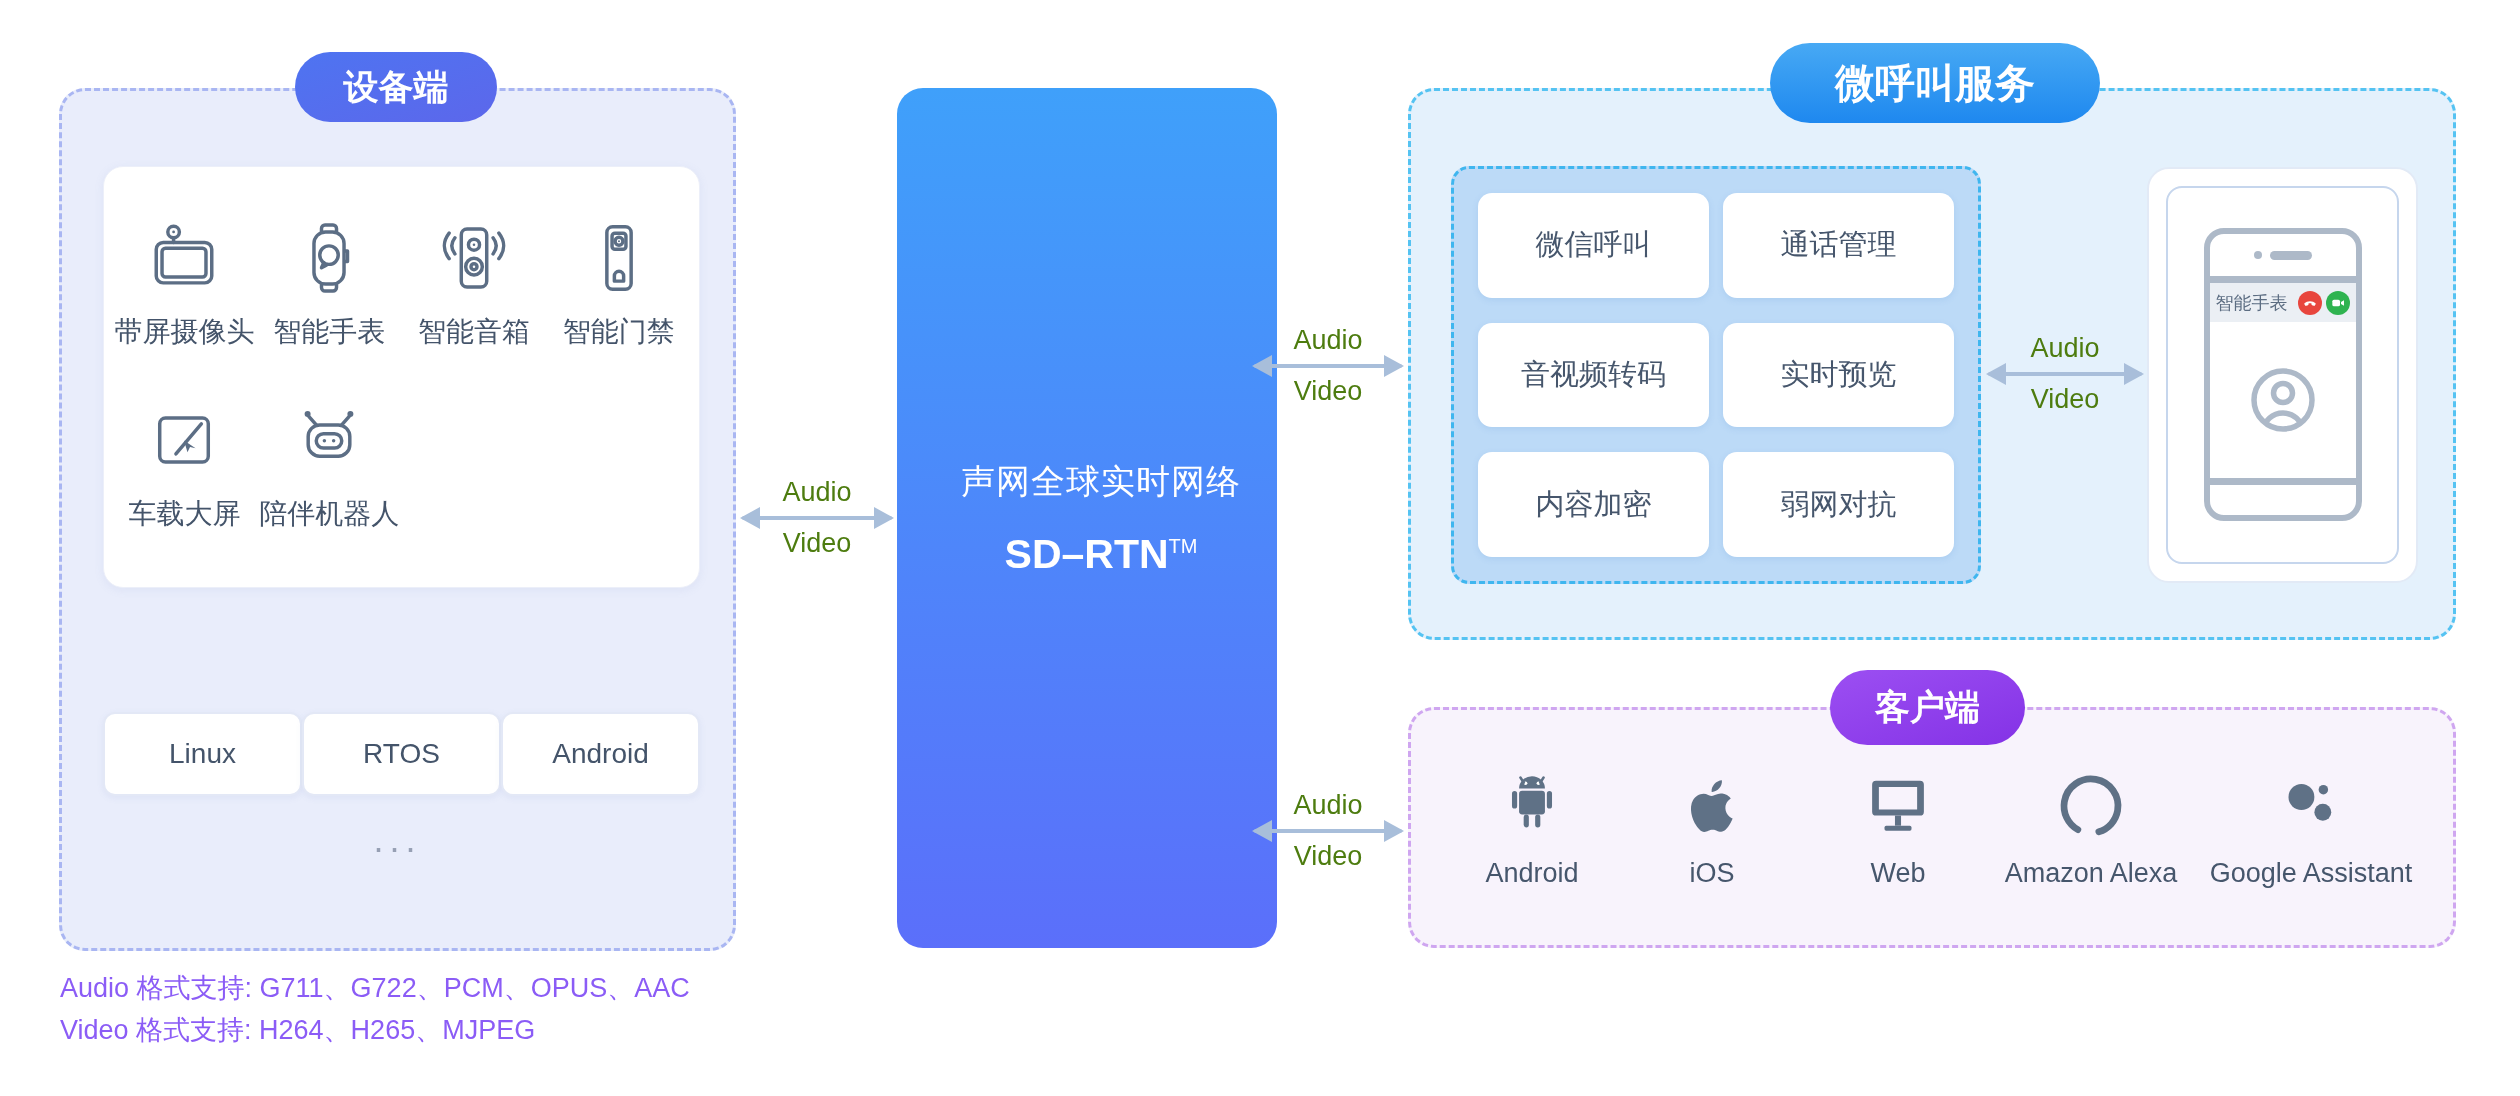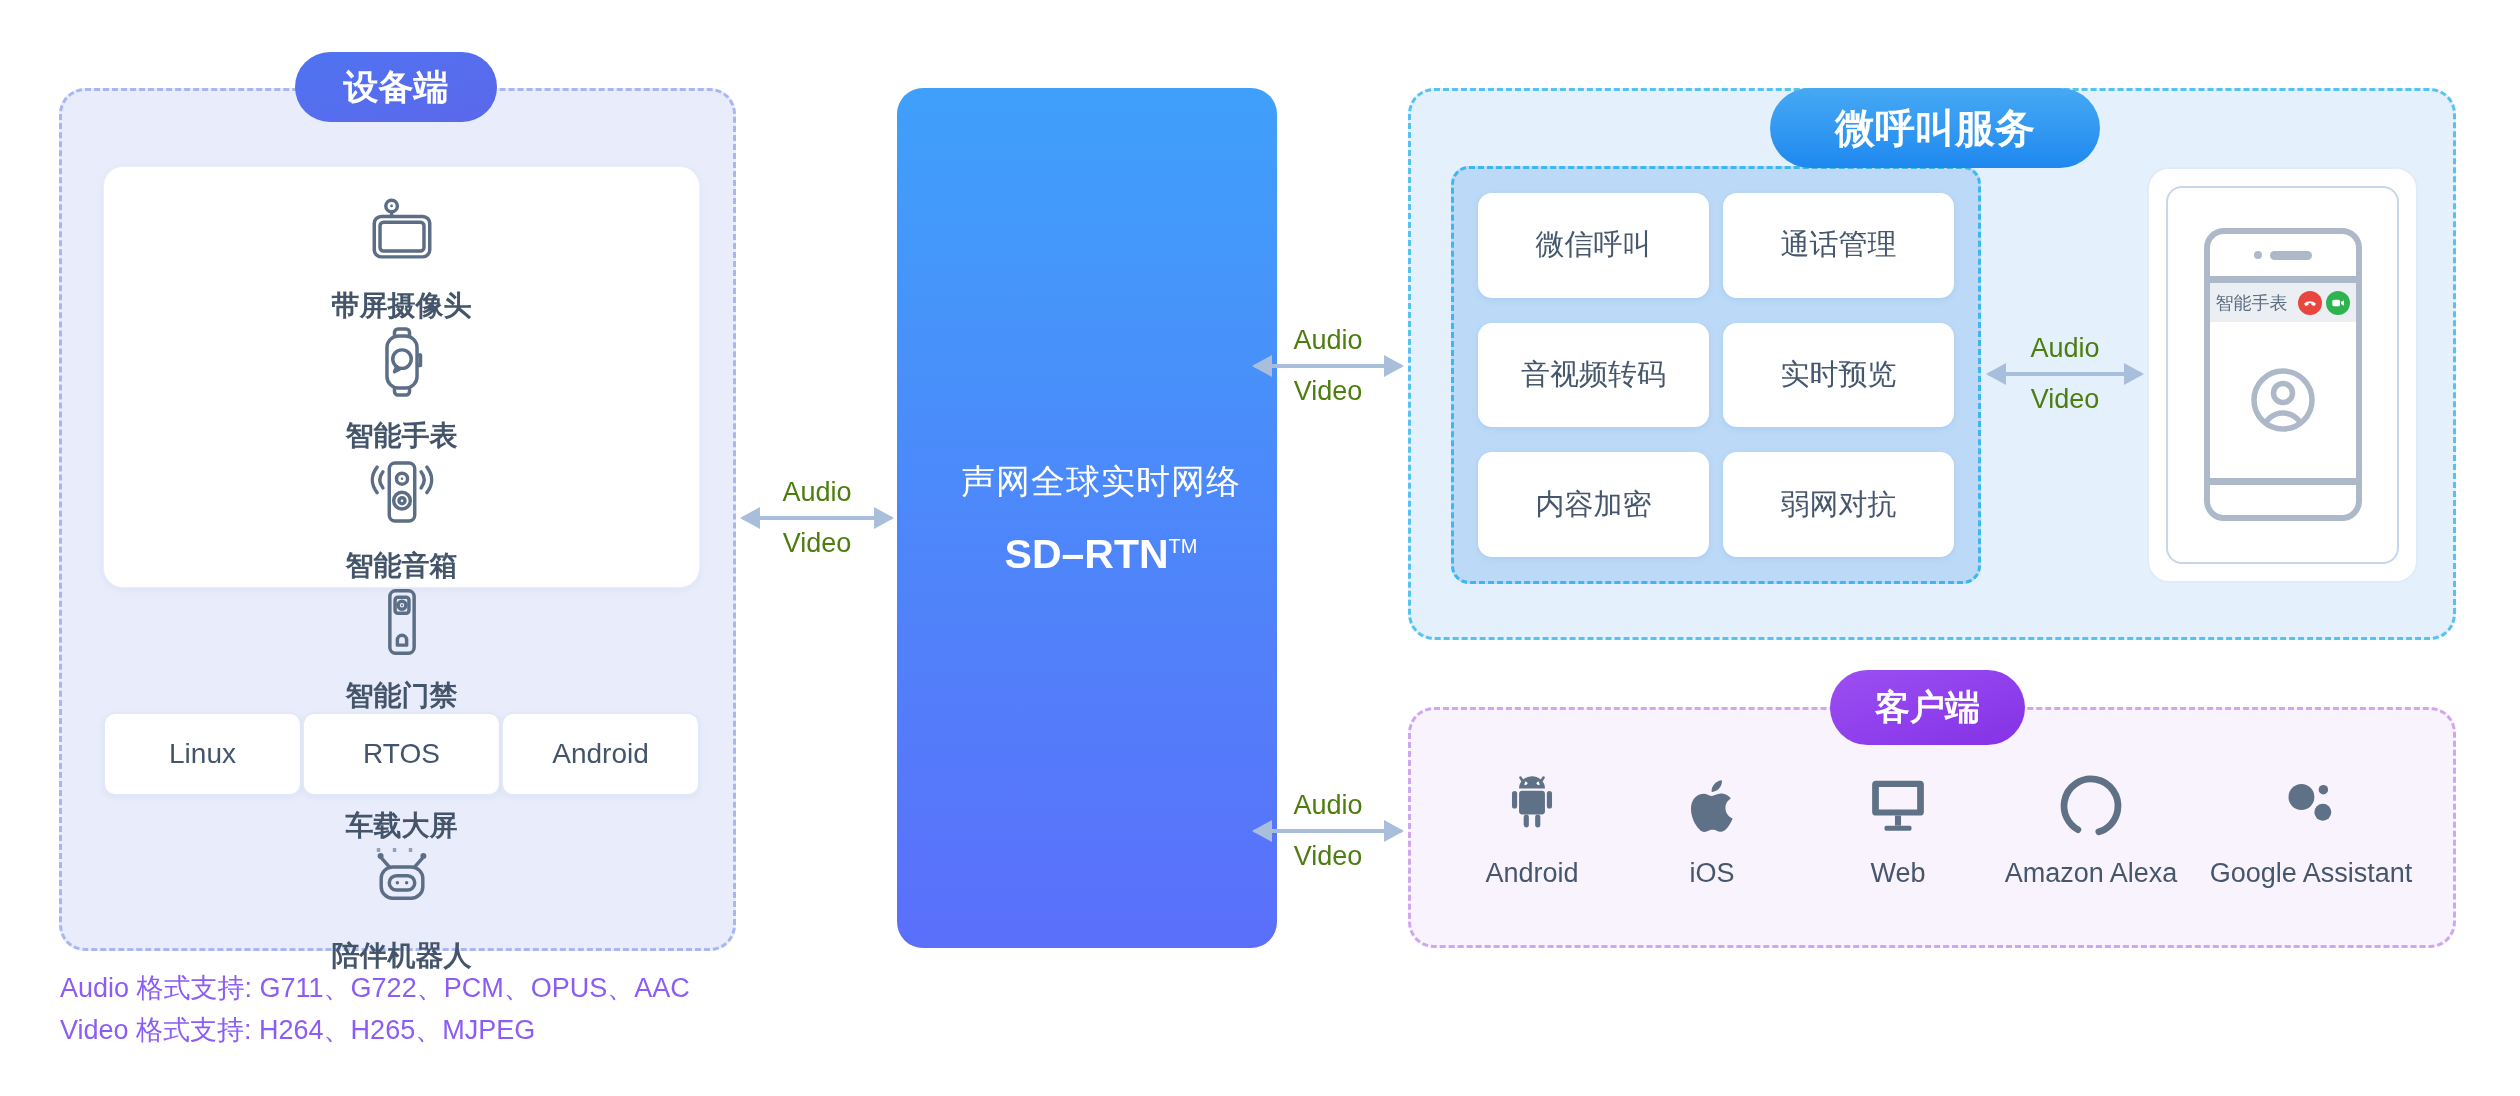--- a/index.html
+++ b/index.html
@@ -8,28 +8,28 @@
   .panel{position:absolute;box-sizing:border-box;border-radius:26px;}
   #panel-device{left:59px;top:88px;width:677px;height:863px;background:#E9EDFB;border:3px dashed #A9B6F2;}
   #panel-call{left:1408px;top:88px;width:1048px;height:552px;background:#E4F1FC;border:3px dashed #55C3F2;}
   #panel-client{left:1408px;top:707px;width:1048px;height:241px;background:#F8F3FC;border:3px dashed #CFA6F0;}
 
   .badge{position:absolute;display:flex;align-items:center;justify-content:center;
          color:#fff;font-weight:bold;z-index:5;}
   #badge-device{left:233px;top:-39px;width:202px;height:70px;border-radius:35px;font-size:35px;
         background:linear-gradient(160deg,#4E74F1,#5C67EB);}
   #badge-call{left:359px;top:-48px;width:330px;height:80px;border-radius:40px;font-size:40px;
-        background:linear-gradient(180deg,#47A9F4,#1E88EF);margin-top:45px;}
+        background:linear-gradient(180deg,#47A9F4,#1E88EF);}
   #badge-client{left:419px;top:-40px;width:195px;height:75px;border-radius:38px;font-size:35px;
         background:linear-gradient(160deg,#9C4FF2,#8432E6);}
 
   
   #device-card{position:absolute;left:41px;top:75px;width:597px;height:422px;background:#fff;
         border:1px solid #ECEFF9;border-radius:20px;box-sizing:border-box;box-shadow:0 2px 10px rgba(120,140,200,.10);
-        display:grid;grid-template-columns:repeat(1,1fr);grid-template-rows:1fr 1fr;padding:28px 8px;font-weight:bold;}
+        display:grid;grid-template-columns:repeat(4,1fr);grid-template-rows:1fr 1fr;padding:28px 8px;}
   .device{display:flex;flex-direction:column;align-items:center;justify-content:center;gap:18px;}
   .device svg{width:74px;height:74px;}
   .device-label{font-size:28px;color:#44546A;}
   #os-row{position:absolute;left:41px;top:621px;width:597px;display:flex;}
   .os-box{flex:1;height:84px;background:#fff;border:2px solid #E3E8F6;border-radius:12px;box-sizing:border-box;
         display:flex;align-items:center;justify-content:center;font-size:28px;color:#44546A;
         box-shadow:0 2px 6px rgba(120,140,200,.10);}
   #ellipsis{position:absolute;left:0;top:728px;width:100%;text-align:center;font-size:36px;
         color:#97A0B4;letter-spacing:6px;}
 

